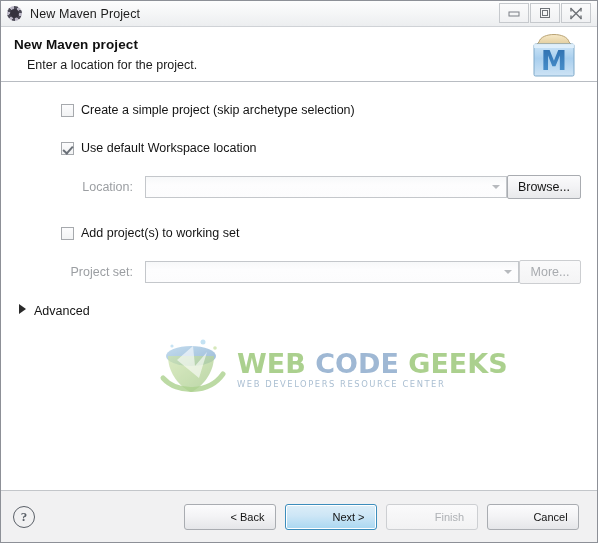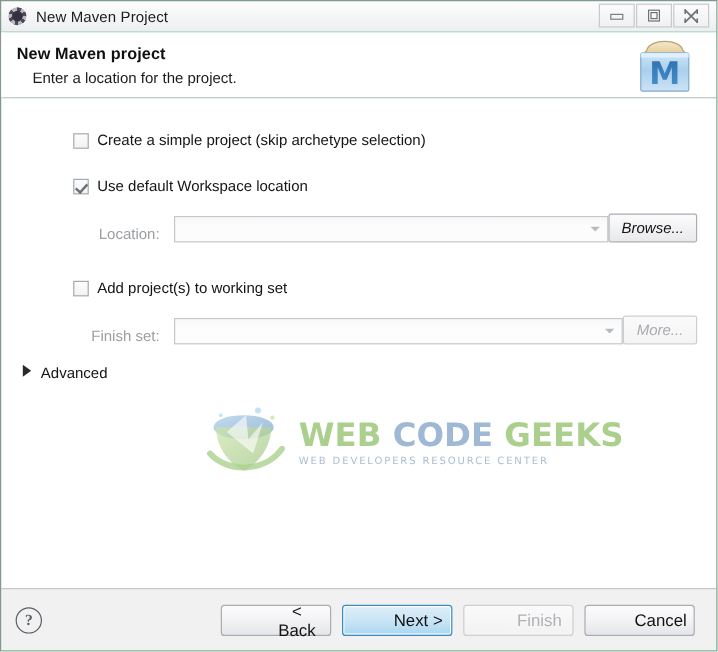--- a/index.html
+++ b/index.html
@@ -129,21 +129,21 @@
   
   .content {
     flex: 1 1 auto;
     background: #ffffff;
     position: relative;
     padding: 14px 16px 0 16px;
   }
 
   .row {
     display: flex;
-    align-items: flex-end;
+    align-items: center;
     padding-left: 44px;
   }
   .row.check-row { margin-bottom: 0; height: 28px; }
   .row.field-row { height: 30px; }
 
   
   .cbox {
     width: 13px;
     height: 13px;
     border: 1px solid #a6a9ad;
@@ -215,21 +215,20 @@
     background: linear-gradient(to bottom, #fbfbfc 0%, #f3f3f5 48%, #e8e9eb 100%);
     font-family: "Liberation Sans", sans-serif;
     font-size: 12.5px;
     color: #151515;
     cursor: default;
     display: flex;
     align-items: center;
     justify-content: center;
     flex: 0 0 auto;
     white-space: nowrap;
-    font-style: italic;
   }
   .btn.disabled {
     color: #a8abaf;
     border-color: #ccced1;
     background: linear-gradient(to bottom, #fafafb 0%, #f4f4f5 100%);
   }
 
   .gap-sm { height: 10px; }
   .gap-md { height: 17px; }
 
@@ -252,21 +251,21 @@
     flex: 0 0 auto;
   }
   .adv-label {
     font-size: 12.5px;
     color: #141414;
   }
 
   
   .watermark {
     position: absolute;
-    left: 166px;
+    left: 154px;
     top: 250px;
     width: 270px;
     height: 70px;
     opacity: 0.72;
     pointer-events: none;
     display: flex;
     align-items: center;
   }
   .wm-mark {
     width: 78px;
@@ -328,21 +327,21 @@
     align-items: center;
     gap: 9px;
   }
   .fbtn {
     width: 92px;
     height: 26px;
     border: 1px solid #a9acb1;
     border-radius: 3px;
     background: linear-gradient(to bottom, #fcfcfd 0%, #f3f3f5 48%, #e5e6e9 100%);
     font-family: "Liberation Sans", sans-serif;
-    font-size: 14px;
+    font-size: 11px;
     color: #121212;
     cursor: default;
     display: flex;
     align-items: center;
     justify-content: center;
     padding-left: 41px;
   }
   .fbtn.default {
     border: 1px solid #3c8dbc;
     background: linear-gradient(to bottom, #ddeef8 0%, #cde6f6 45%, #a9d7f1 100%);
@@ -451,21 +450,21 @@
     <div class="gap-md"></div>
 
     <div class="row check-row">
       <div class="cbox"></div>
       <div class="cb-label">Add project(s) to working set</div>
     </div>
 
     <div class="gap-sm"></div>
 
     <div class="row field-row">
-      <div class="field-label">Finish set:</div>
+      <div class="field-label">Project set:</div>
       <div class="combo">
         <span class="combo-value"></span>
         <span class="arrow"></span>
       </div>
       <button class="btn disabled">More...</button>
     </div>
 
     <div class="advanced">
       <span class="tri"></span>
       <span class="adv-label">Advanced</span>

